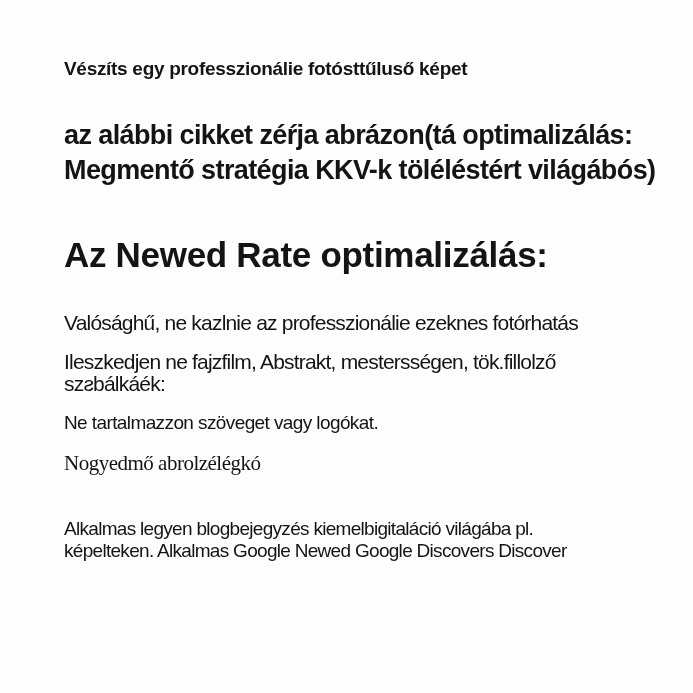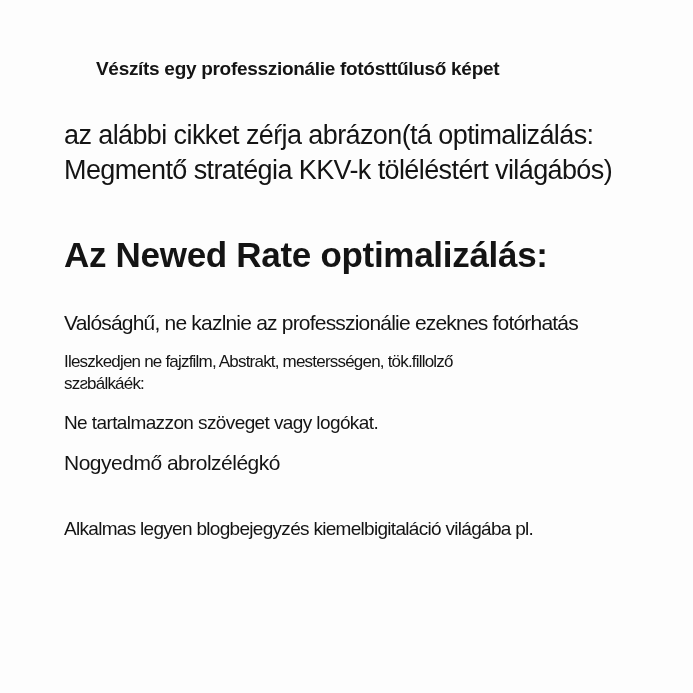--- a/index.html
+++ b/index.html
@@ -20,61 +20,61 @@
       left: 64px;
       margin: 0;
       white-space: nowrap;
     }
     .title {
       top: 57px;
       font-size: 19px;
       font-weight: bold;
       letter-spacing: -0.3px;
       line-height: 24px;
-      margin-left: 32px;
     }
     .subtitle {
       top: 118px;
       font-size: 27px;
       line-height: 35px;
       letter-spacing: -0.6px;
-      font-weight: normal;
+      font-weight: bold;
     }
     .subtitle span { display: block; }
     .heading {
       top: 233px;
       font-size: 35px;
       font-weight: bold;
       line-height: 44px;
       letter-spacing: -0.3px;
     }
     .p1 {
       top: 310px;
       font-size: 21px;
       line-height: 26px;
       letter-spacing: -0.8px;
     }
     .p2 {
       top: 351px;
-      font-size: 17px;
+      font-size: 21px;
       line-height: 22px;
       letter-spacing: -0.8px;
     }
     .p2 span { display: block; }
     .p3 {
       top: 411px;
       font-size: 19px;
       line-height: 24px;
       letter-spacing: -0.6px;
     }
     .p4 {
       top: 450px;
       font-size: 21px;
       line-height: 26px;
       letter-spacing: -0.5px;
+      font-family: Liberation Serif, serif;
     }
     .p5 {
       top: 518px;
       font-size: 19px;
       line-height: 21.6px;
       letter-spacing: -0.7px;
     }
     .p5 span { display: block; }
   </style>
 </head>
@@ -96,14 +96,15 @@
     <span>Ileszkedjen ne fajzfilm, Abstrakt, mestersségen, tök.fillolző</span>
     <span>szƨbálkáék:</span>
   </p>
 
   <p class="blk p3">Ne tartalmazzon szöveget vagy logókat.</p>
 
   <p class="blk p4">Nogyedmő abrolzélégkó</p>
 
   <p class="blk p5">
     <span>Alkalmas legyen blogbejegyzés kiemelbigitaláció világába pl.</span>
+    <span>képelteken. Alkalmas Google Newed Google Discovers Discover</span>
   </p>
 </div>
 
 </body></html>

